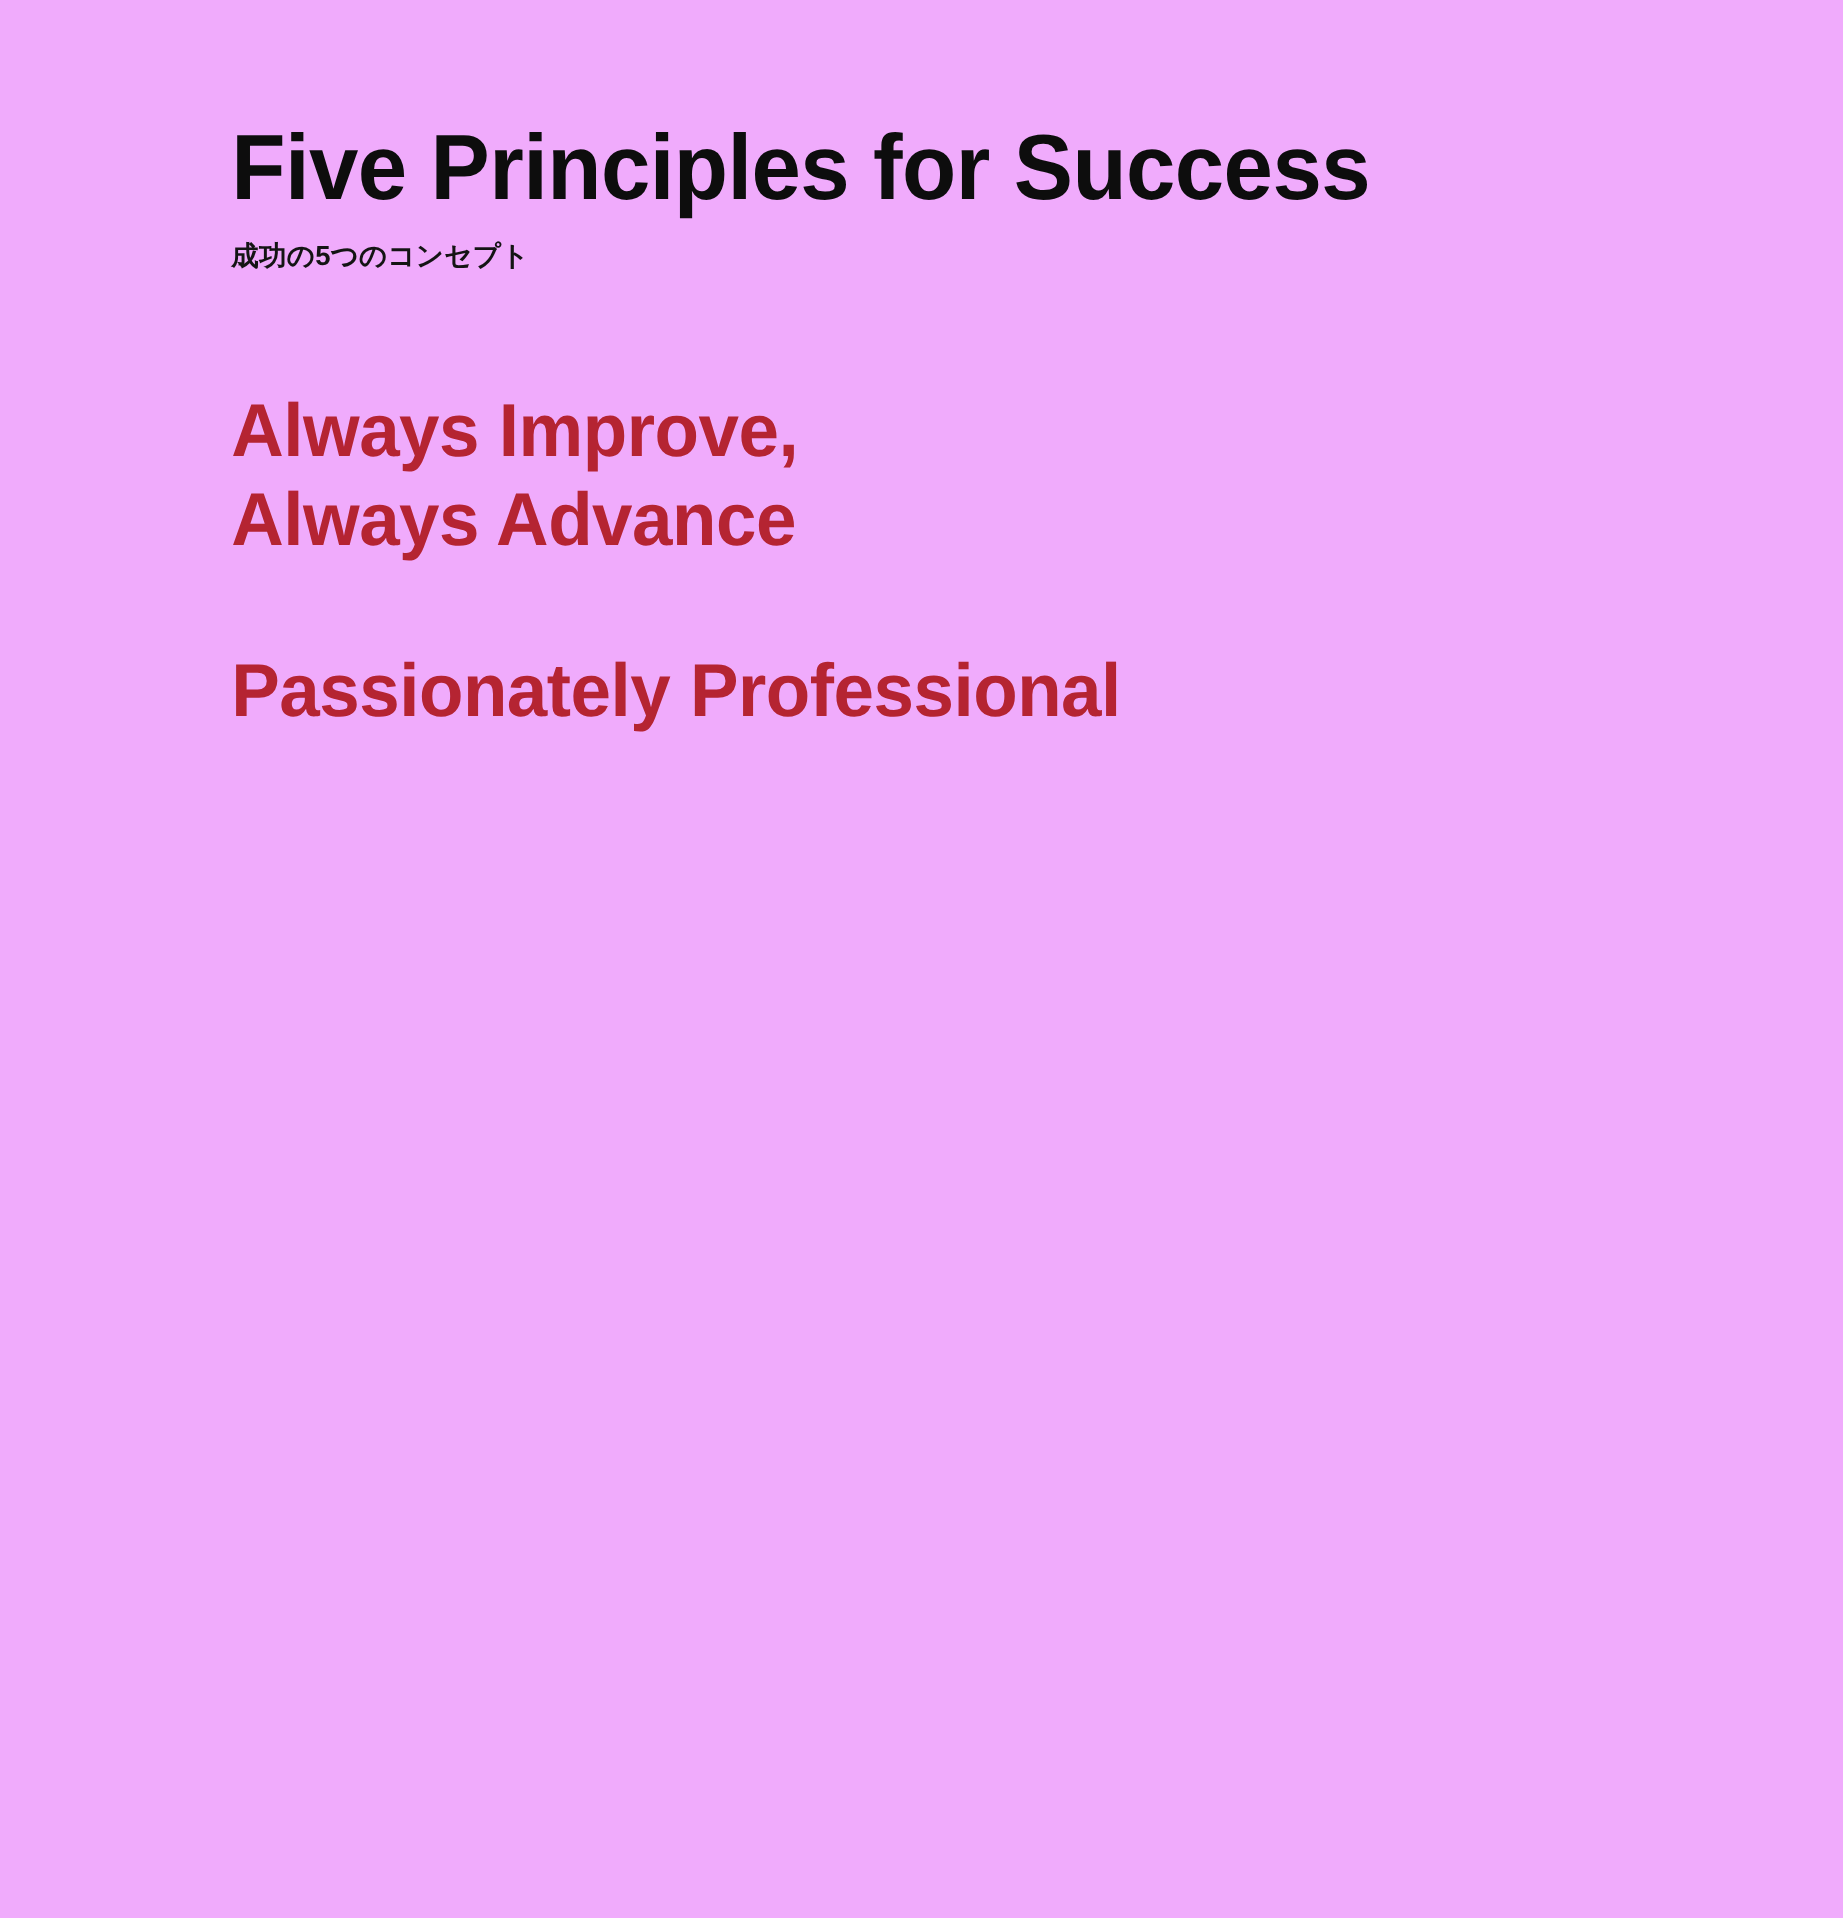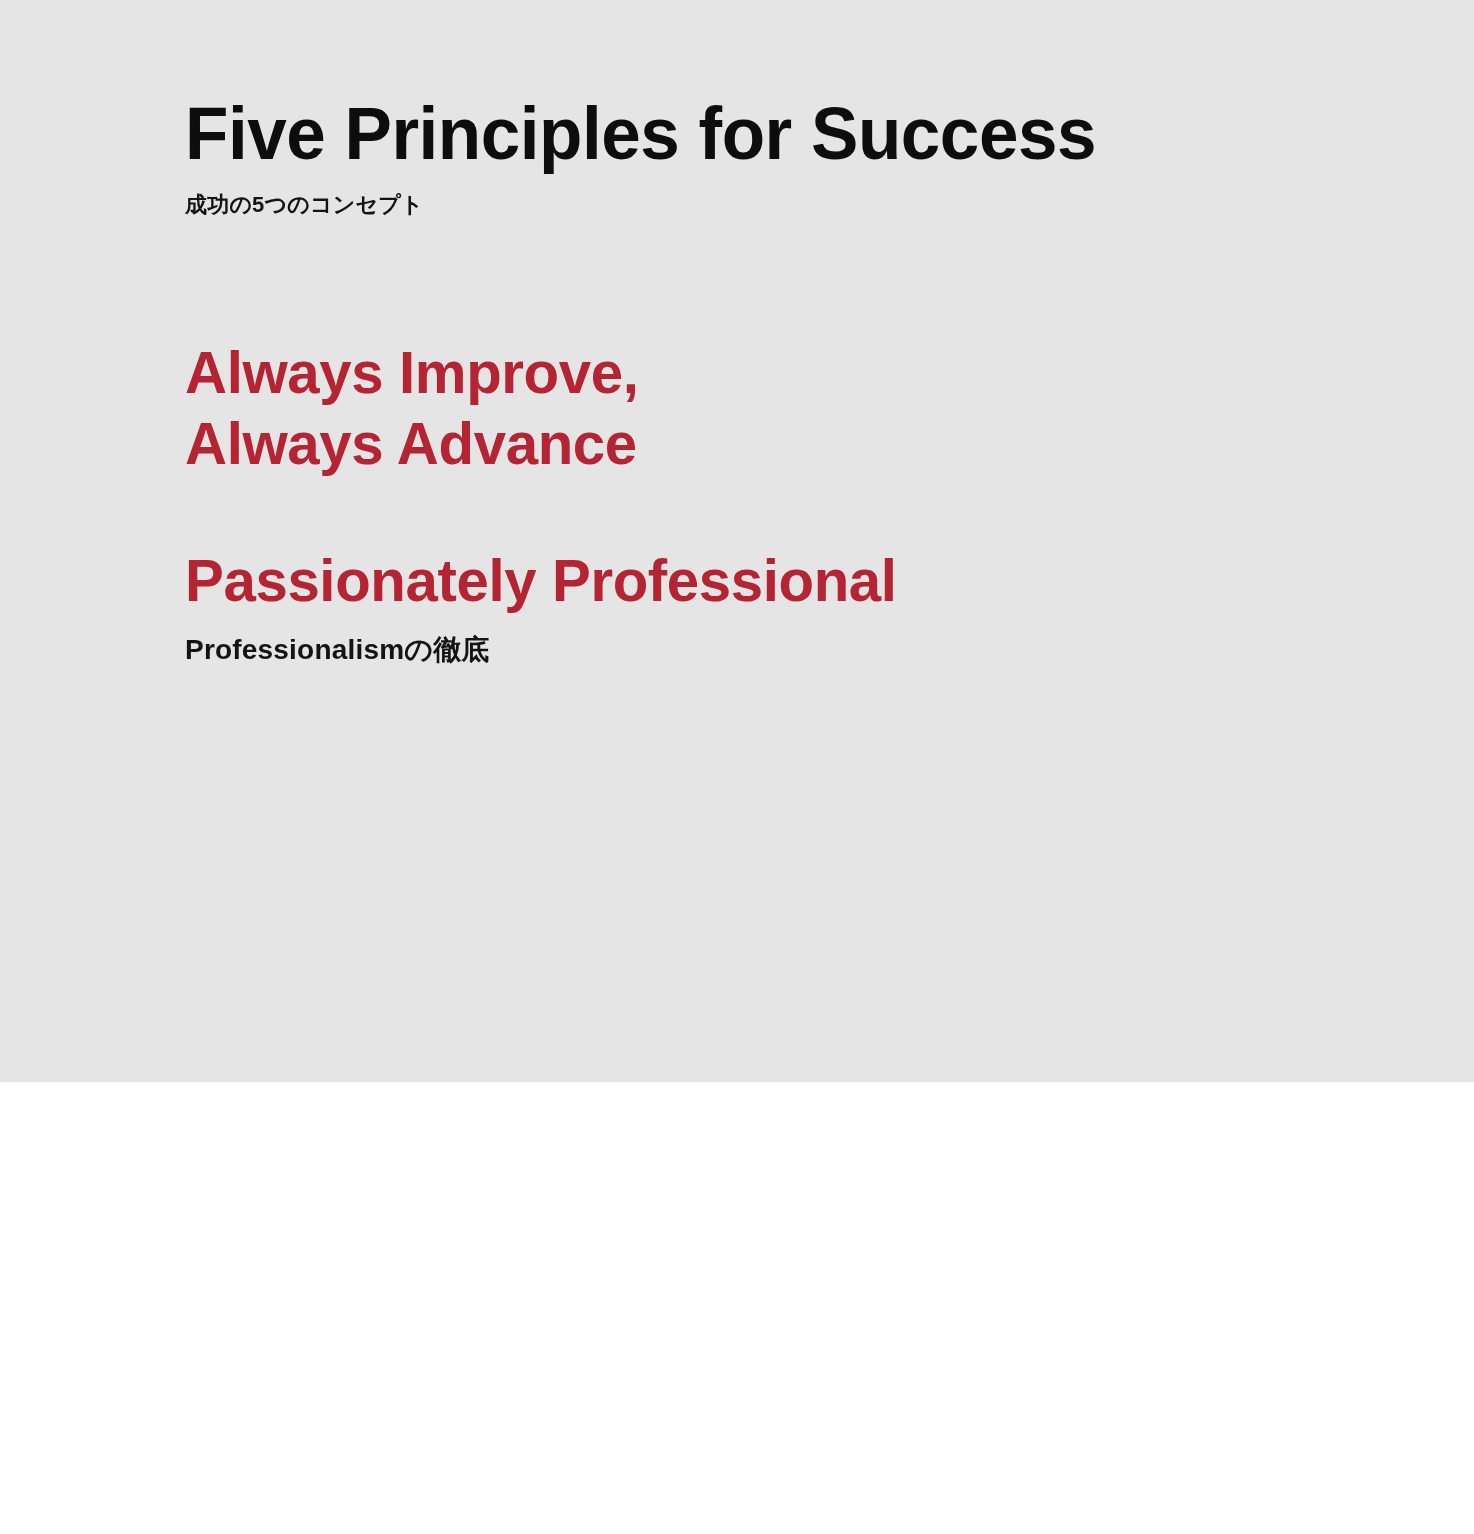--- a/index.html
+++ b/index.html
@@ -11,22 +11,22 @@
     width: 1474px;
     height: 1534px;
     font-family: "Liberation Sans", "DejaVu Sans", sans-serif;
     -webkit-font-smoothing: antialiased;
     overflow: hidden;
   }
 
   .slide {
     position: relative;
     width: 1474px;
-    height: 1082px;
-    background: #e5e5e5;
+    height: 1534px;
+    background: #f0abfc;
     box-sizing: border-box;
     padding: 0 120px 0 185px;
   }
 
   
   .header {
     padding-top: 96px;
   }
 
   .slide-title {
@@ -45,21 +45,21 @@
     font-size: 22px;
     font-weight: 700;
     line-height: 1.3;
     color: #141414;
     margin: 20px 0 17px 0;
     letter-spacing: 0.2px;
   }
 
   
   .principles {
-    margin-top: 118px;
+    margin-top: 90px;
   }
 
   .principle {
     margin-bottom: 66px;
   }
   .principle:last-child {
     margin-bottom: 0;
   }
 
   .principle-en {
@@ -95,20 +95,19 @@
 
   <div class="principles">
 
     <div class="principle">
       <p class="principle-en">Always Improve,
 Always Advance</p>
     </div>
 
     <div class="principle">
       <p class="principle-en">Passionately Professional</p>
-      <p class="principle-ja">Professionalismの徹底</p>
     </div>
 
 
 
 
   </div>
 </div>
 
 </body></html>

